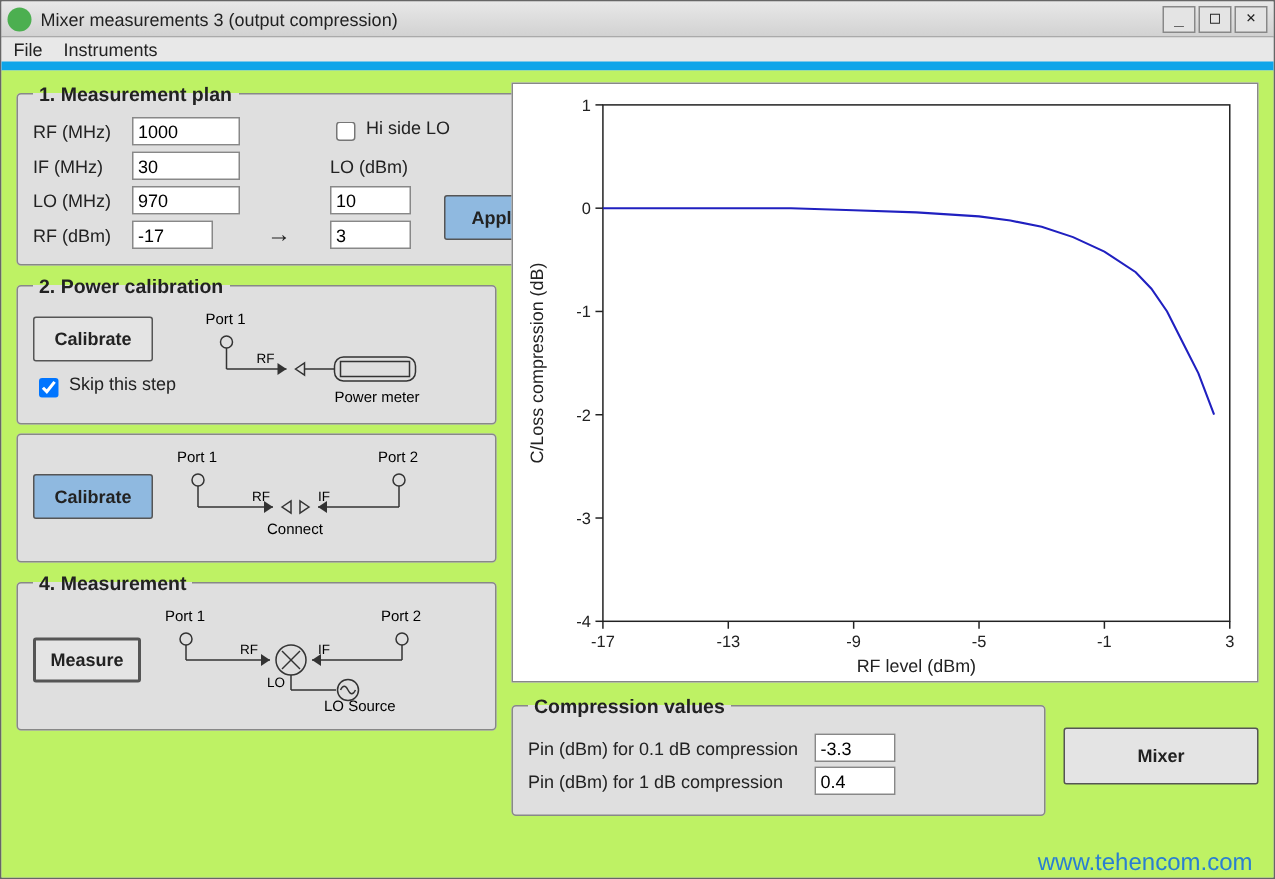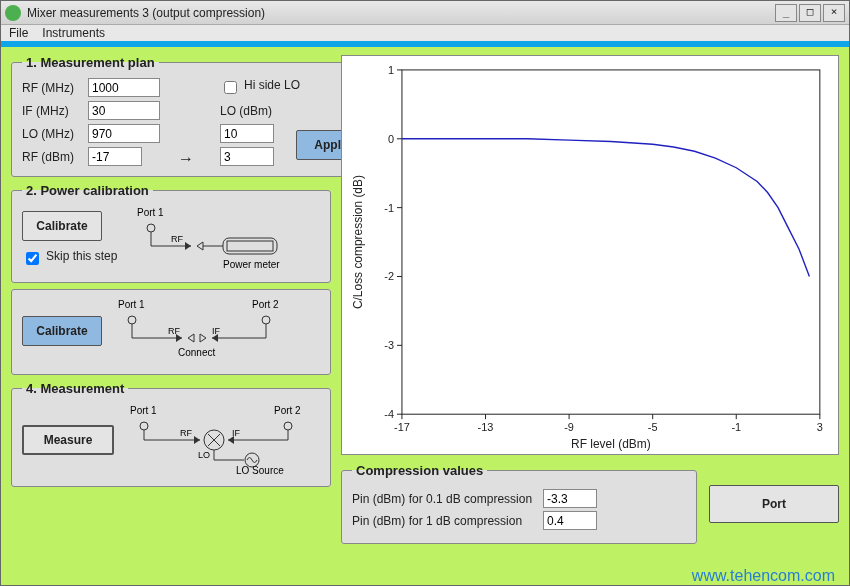--- a/index.html
+++ b/index.html
@@ -103,21 +103,21 @@
     text-align:center;
     display:flex;
     align-items:center;
     justify-content:center;
     cursor: default;
     border-radius: 2px;
   }
   .btn.blue { background: #8fb9e0; }
   .btn.apply { width: 70px; height: 30px; }
   .btn.cal { width: 80px; height: 30px; }
-  .btn.measure { width: 92px; height: 30px; border-width:2px; }
+  .btn.measure { width: 72px; height: 30px; border-width:2px; }
   .btn.exit { width: 130px; height: 38px; font-weight:bold; }
   .arrow-icon {
     font-size: 16px;
     line-height: 1;
     padding: 0 4px;
   }
   .diagram {
     flex:1;
     font-size: 10px;
     line-height: 1;
@@ -343,21 +343,21 @@
           <div class="row">
             <span class="lbl2">Pin (dBm) for 0.1 dB compression</span>
             <input class="txt narrow" value="-3.3" style="">
           </div>
           <div class="row">
             <span class="lbl2">Pin (dBm) for 1 dB compression</span>
             <input class="txt narrow" value="0.4" style="">
           </div>
         </fieldset>
         <div style="display:flex;align-items:center;">
-          <div class="btn exit">Port</div>
+          <div class="btn exit">Mixer</div>
         </div>
       </div>
 
     </div>
 
     <div class="watermark">www.tehencom.com</div>
 
   </div>
 </div>
 

